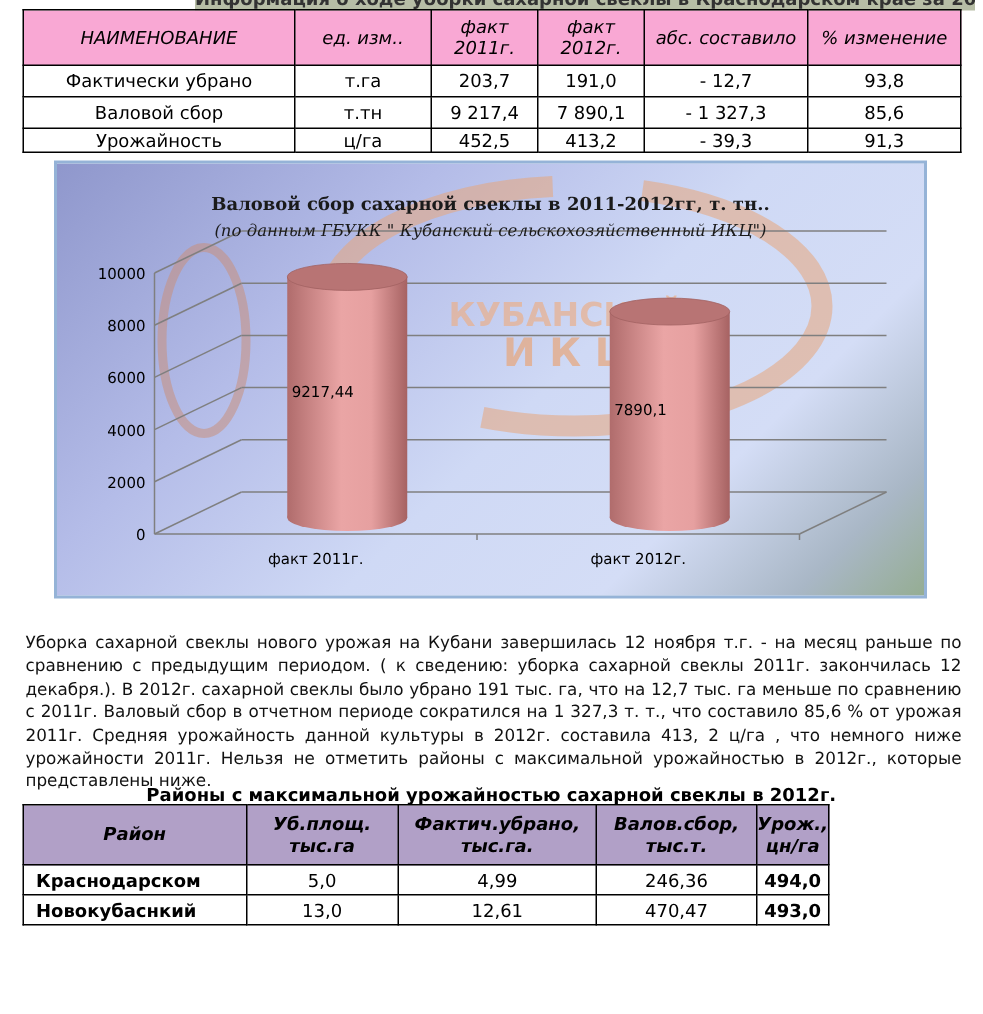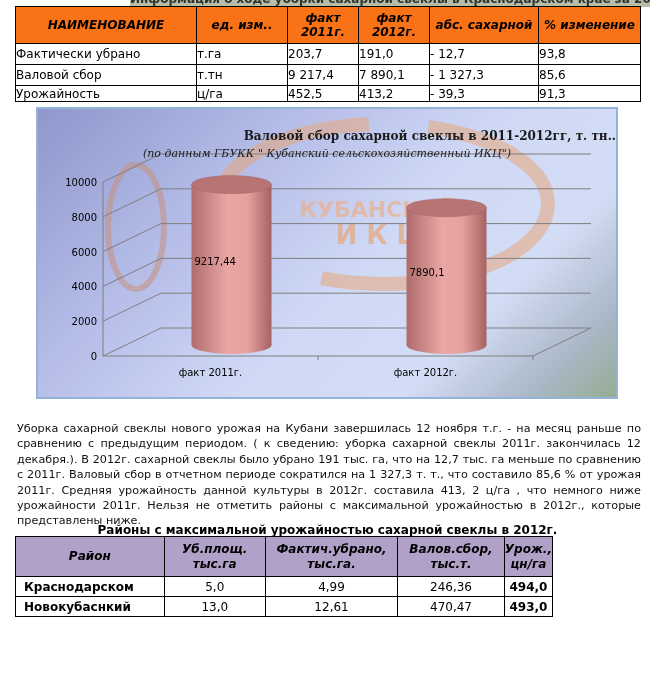--- a/index.html
+++ b/index.html
@@ -4,29 +4,29 @@
 <style>
   html, body { margin:0; padding:0; background:#ffffff; }
   body { width:655px; height:676px; position:relative; overflow:hidden;
          font-family:"DejaVu Sans", sans-serif; color:#000; }
   .doc-title { position:absolute; left:130px; top:-9px; width:520px; height:16px;
                background:#b7bea6; font-size:12px; font-weight:bold; color:#333;
                white-space:nowrap; overflow:hidden; text-align:center; line-height:16px; }
   table { border-collapse:collapse; position:absolute; }
   td, th { border:1px solid #000; padding:0; font-size:12px; }
   .t1 { left:15px; top:6px; width:626px; }
-  .t1 th { background:#f97316; font-style:italic; font-weight:bold; font-size:12px; height:36px; line-height:14px; }
-  .t1 td { text-align:left; height:17px; line-height:16px; }
+  .t1 th { background:#f9a8d4; font-style:italic; font-weight:normal; font-size:12px; height:36px; line-height:14px; }
+  .t1 td { text-align:center; height:17px; line-height:16px; }
   .t1 tr.row td { height:20px; }
   .t1 tr.row.last td { height:15px; line-height:14px; }
 
   .chart { position:absolute; left:36px; top:107px; width:582px; height:292px;
            border:2px solid #95b3d7; box-sizing:border-box;
            background:linear-gradient(135deg, #8f97cc 0%, #b4bce8 30%, #cfd9f5 55%, #d4ddf6 75%, #a9b7c6 90%, #95ad93 100%); }
-  .chart-title { position:absolute; left:0; right:0; top:20px; text-align:right;
+  .chart-title { position:absolute; left:0; right:0; top:20px; text-align:center;
                  font-family:"DejaVu Serif", serif; font-size:12px; font-weight:bold; color:#1a1a1a; }
   .chart-sub { position:absolute; left:0; right:0; top:38px; text-align:center;
                font-family:"DejaVu Serif", serif; font-size:11px; font-style:italic; color:#1a1a1a; }
   .chart svg { position:absolute; left:0; top:0; }
 
   .para { position:absolute; left:17px; top:421px; width:624px; font-size:11.2px; line-height:15.4px;
           text-align:justify; color:#111; }
 
   .t2-title { position:absolute; left:0; width:655px; top:523px; text-align:center; font-size:12px; font-weight:bold; }
   .t2 { left:15px; top:536px; width:538px; }
@@ -41,21 +41,21 @@
 
 <div class="doc-title">Информация о ходе уборки сахарной свеклы в Краснодарском крае за 2011-2012гг.</div>
 
 <table class="t1">
   <tbody>
       <tr>
     <th style="width:180px">НАИМЕНОВАНИЕ</th>
     <th style="width:90px">ед. изм..</th>
     <th style="width:70px">факт 2011г.</th>
     <th style="width:70px">факт 2012г.</th>
-    <th style="width:108px">абс. сахарной</th>
+    <th style="width:108px">абс. составило</th>
     <th>% изменение</th>
   </tr>
   <tr class="row">
     <td>Фактически убрано</td>
     <td>т.га</td>
     <td>203,7</td>
     <td>191,0</td>
     <td>- 12,7</td>
     <td>93,8</td>
   </tr>

